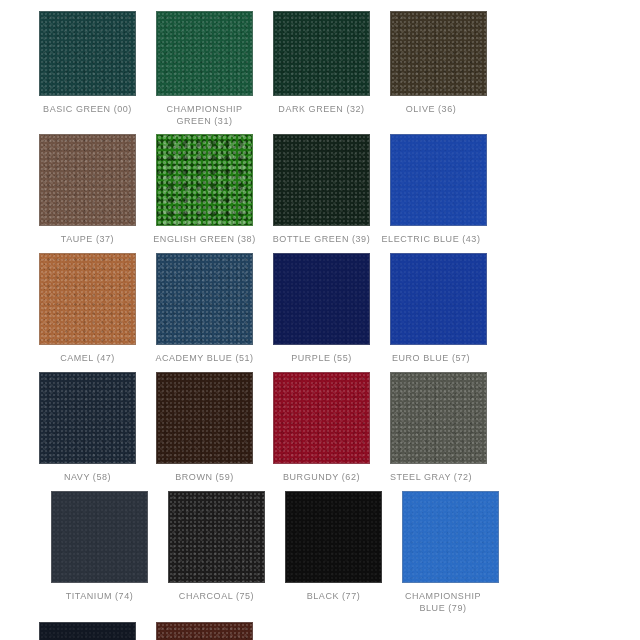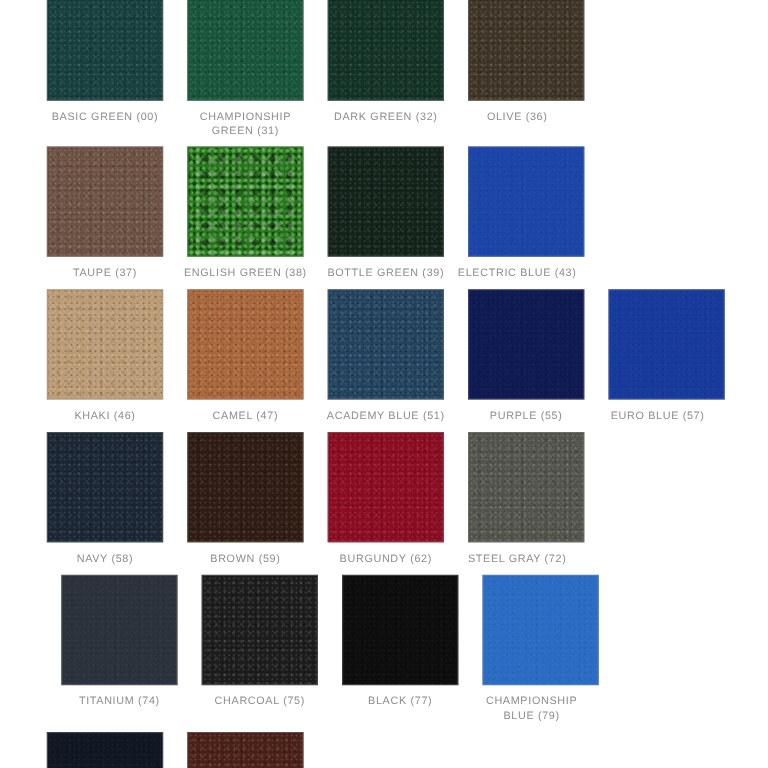--- a/index.html
+++ b/index.html
@@ -112,21 +112,21 @@
     letter-spacing: 0.55px;
     color: #8c8c8c;
     text-align: center;
     text-transform: uppercase;
     width: 112px;
     white-space: pre-line;
     font-family: "Liberation Sans", sans-serif;
   }
 
   
-  .row-0 { padding-top: 0px; }
+  .row-0 { padding-top: 12px; }
   .row-0 .swatch-chip { height: 85px; margin-top: -1px; }
   .row-1 { padding-top: 7px; }
   .row-2 { padding-top: 8px; }
   .row-3 { padding-top: 8px; }
   .row-4 { padding-top: 8px; margin-left: 12px; }
   .row-5 { padding-top: 8px; }
   .row-5 .swatch-chip { height: 34px; }
 </style>
 </head>
 <body style="background: rgb(255, 255, 255);">
@@ -196,28 +196,20 @@
         <div class="swatch-chip tex-smooth" style="background-color: rgb(27, 69, 168);">
           <div class="tex-a"></div>
           <div class="tex-b"></div>
           <div class="tex-c"></div>
         </div>
         <div class="swatch-label">ELECTRIC BLUE (43)</div>
       </div>
     </div>
     <div class="swatch-row row-2">
       <div class="swatch-cell">
-        <div class="swatch-chip tex-heavy" style="background-color: rgb(187, 155, 116);">
-          <div class="tex-a"></div>
-          <div class="tex-b"></div>
-          <div class="tex-c"></div>
-        </div>
-        <div class="swatch-label">KHAKI (46)</div>
-      </div>
-      <div class="swatch-cell">
         <div class="swatch-chip tex-heavy" style="background-color: rgb(169, 102, 58);">
           <div class="tex-a"></div>
           <div class="tex-b"></div>
           <div class="tex-c"></div>
         </div>
         <div class="swatch-label">CAMEL (47)</div>
       </div>
       <div class="swatch-cell">
         <div class="swatch-chip tex-heavy" style="background-color: rgb(34, 66, 94);">
           <div class="tex-a"></div>

